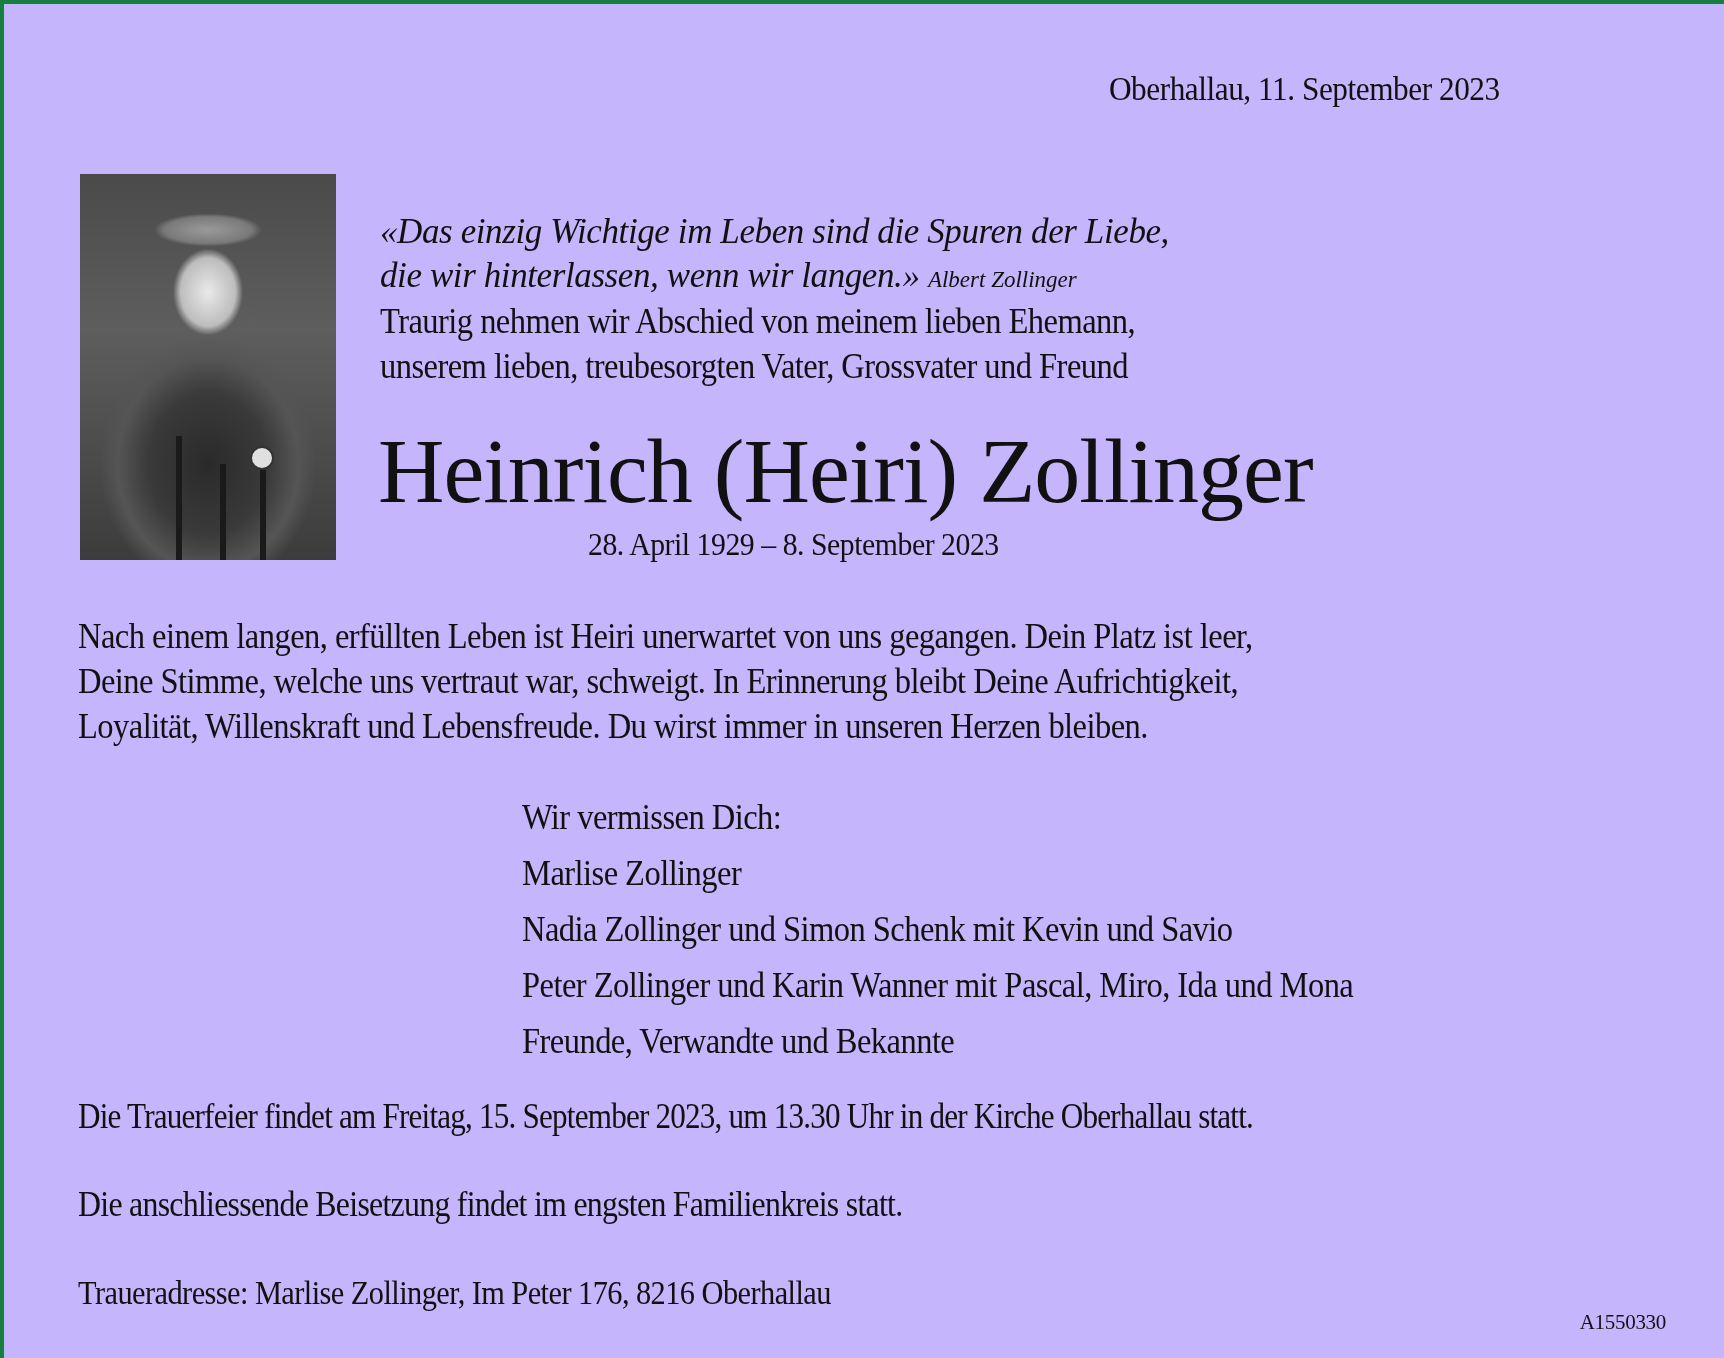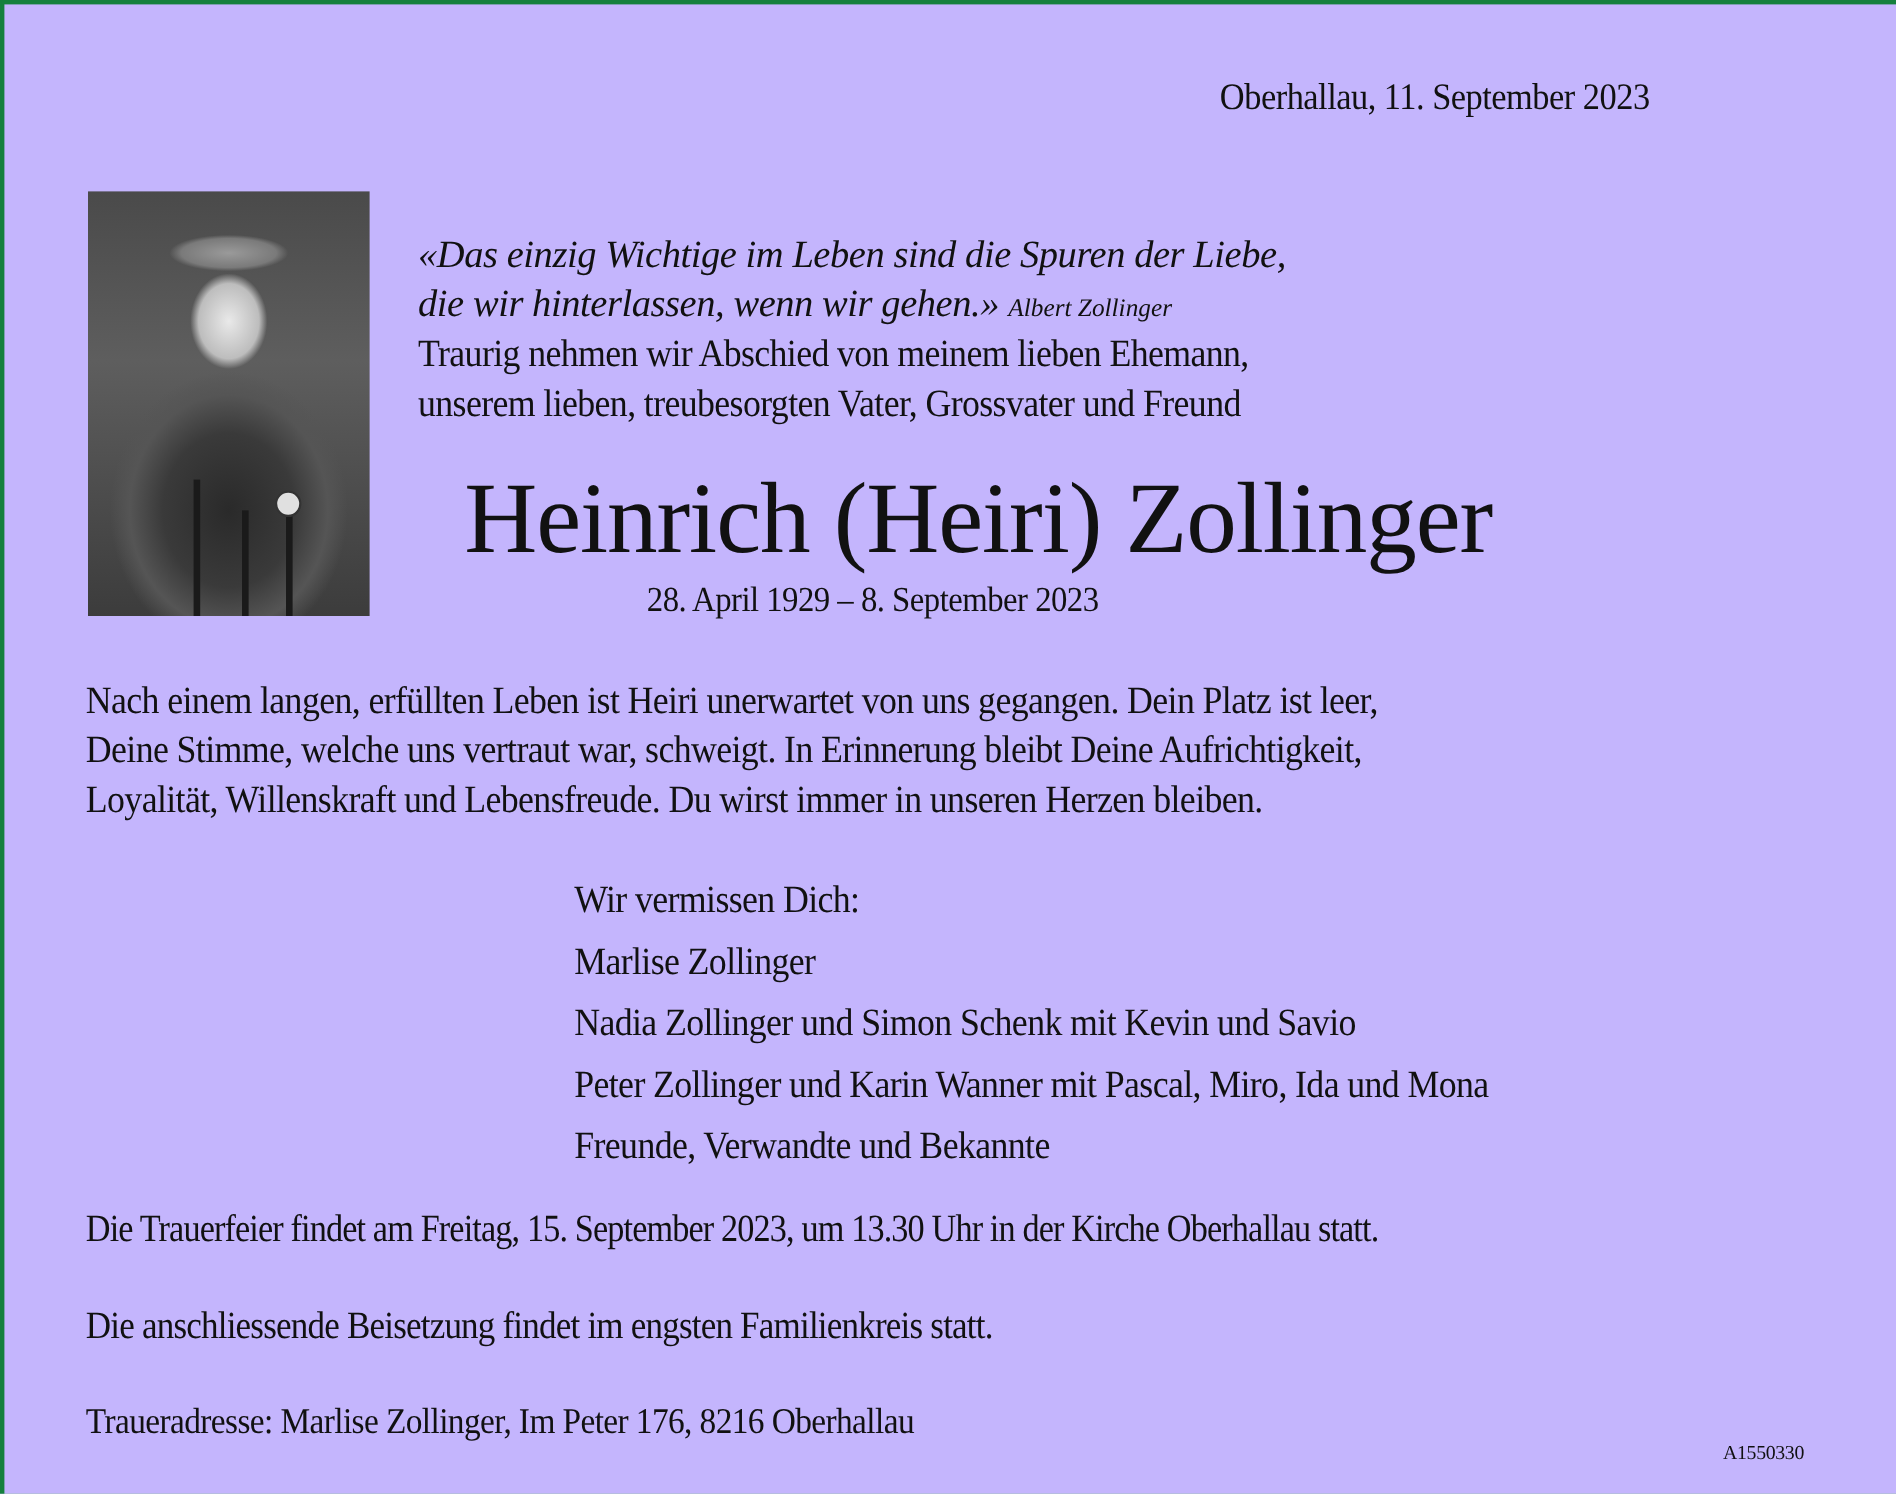--- a/index.html
+++ b/index.html
@@ -78,21 +78,20 @@
       transform: scaleX(0.93);
       transform-origin: left top;
     }
 
     .name {
       left: 374px; top: 412px;
       font-size: 92px;
       line-height: 110px;
       letter-spacing: -1px;
       font-weight: normal;
-      margin-left: 44px;
     }
 
     .lifespan {
       left: 584px; top: 522px;
       font-size: 32px;
       letter-spacing: -0.5px;
       transform: scaleX(0.93);
       transform-origin: left top;
     }
 
@@ -130,43 +129,43 @@
       transform-origin: left top;
     }
     .address {
       left: 74px; top: 1271px;
       font-size: 33px;
       letter-spacing: -0.6px;
       transform: scaleX(0.92);
       transform-origin: left top;
     }
     .ad-id {
-      right: 84px; top: 1306px;
-      font-size: 18px;
+      right: 58px; top: 1306px;
+      font-size: 21px;
       letter-spacing: -0.3px;
     }
   </style>
 </head>
 <body>
 
 <div class="frame">
 
   <div class="abs place-date">Oberhallau, 11. September 2023</div>
 
   <div class="abs photo">
     <div class="cane" style="left:96px; top:262px; height:124px;"></div>
     <div class="cane" style="left:140px; top:290px; height:96px;"></div>
     <div class="cane" style="left:180px; top:276px; height:110px;"></div>
     <div class="knob" style="left:170px; top:272px;"></div>
   </div>
 
   <div class="abs quote">
     <div>«Das einzig Wichtige im Leben sind die Spuren der Liebe,</div>
     <div>
-      <span>die wir hinterlassen, wenn wir gehen.»</span>
+      <span>die wir hinterlassen, wenn wir langen.»</span>
       <span class="author">Albert Zollinger</span>
     </div>
   </div>
 
   <div class="abs intro">
     <div>Traurig nehmen wir Abschied von meinem lieben Ehemann,</div>
     <div>unserem lieben, treubesorgten Vater, Grossvater und Freund</div>
   </div>
 
   <div class="abs name">Heinrich (Heiri) Zollinger</div>

